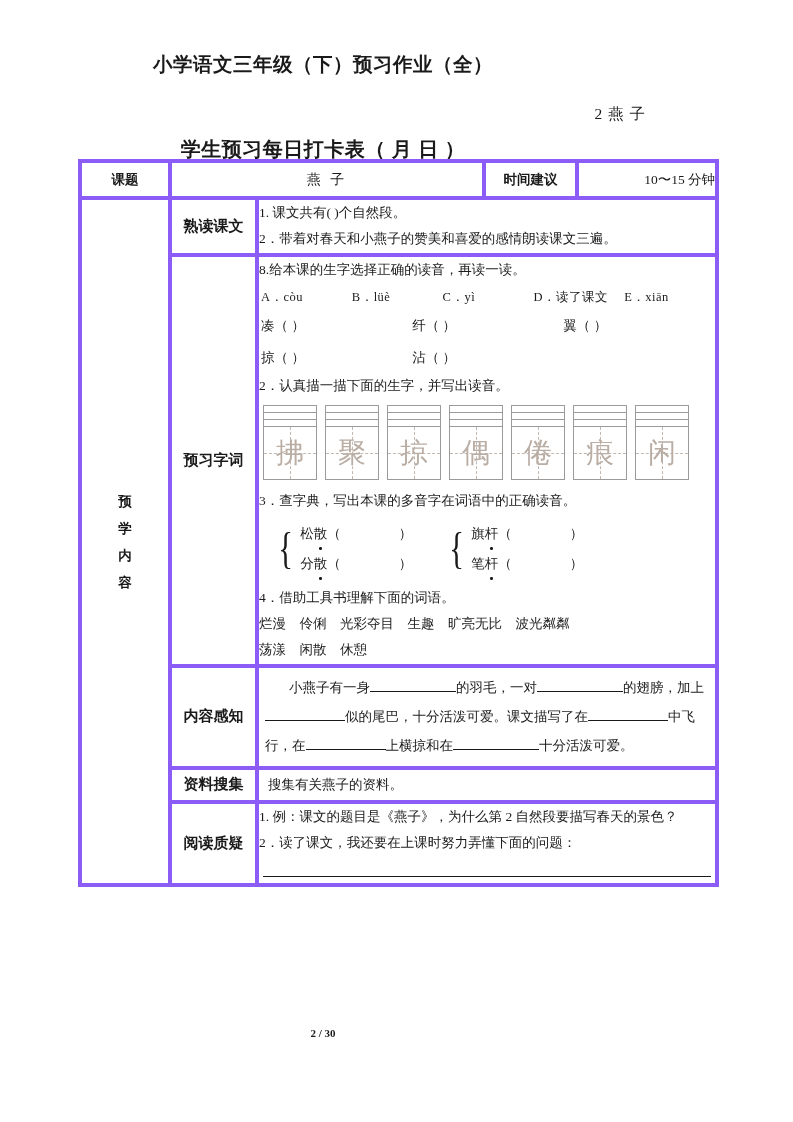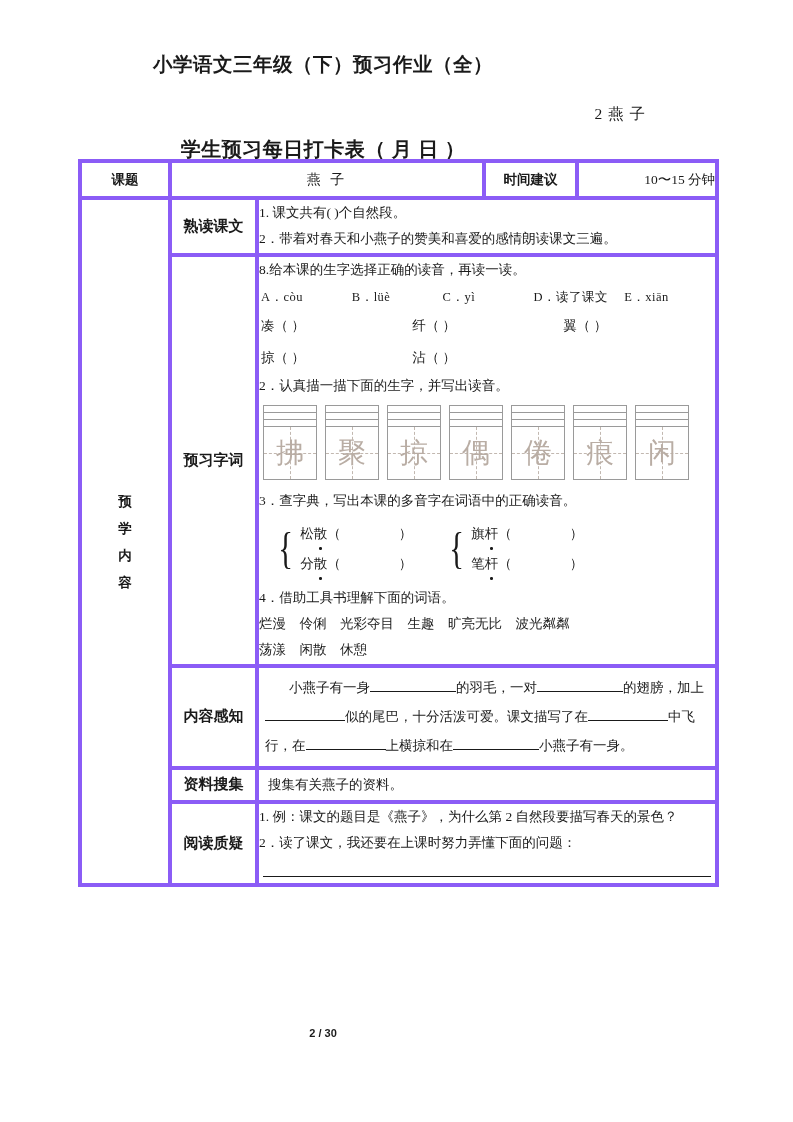--- a/index.html
+++ b/index.html
@@ -251,21 +251,21 @@
     margin: 20px 4px 6px 4px;
     border-bottom: 1.6px solid #1a1a1a;
   }
 
   
   .pagenum {
     position: absolute;
     top: 1027px;
     left: 0; right: 0;
     text-align: center;
-    font-family: Liberation Sans, sans-serif;
+    font-family: Liberation Serif, serif;
     font-size: 11px;
     font-weight: bold;
     color: #1a1a1a;
   }
   .watermark {
     position: absolute;
     top: 1069px;
     left: 0; right: 0;
     text-align: center;
     font-family: "Liberation Sans", "DejaVu Sans", sans-serif;
@@ -408,21 +408,21 @@
           <p>4．借助工具书理解下面的词语。</p>
           <p>烂漫　伶俐　光彩夺目　生趣　旷亮无比　波光粼粼</p>
           <p>荡漾　闲散　休憩</p>
 
         </td>
       </tr>
 
       <tr>
         <td class="rowlabel">内容感知</td>
         <td colspan="3">
-          <div class="fill-para"><span>小燕子有一身</span><span class="u u-86"></span><span>的羽毛，一对</span><span class="u u-86"></span><span>的翅膀，加上</span><span class="u u-80"></span><span>似的尾巴，十分活泼可爱。课文描写了在</span><span class="u u-80"></span><span>中飞行，在</span><span class="u u-80"></span><span>上横掠和在</span><span class="u u-40"></span><span class="u u-46"></span><span>小燕子有一身。</span></div>
+          <div class="fill-para"><span>小燕子有一身</span><span class="u u-86"></span><span>的羽毛，一对</span><span class="u u-86"></span><span>的翅膀，加上</span><span class="u u-80"></span><span>似的尾巴，十分活泼可爱。课文描写了在</span><span class="u u-80"></span><span>中飞行，在</span><span class="u u-80"></span><span>上横掠和在</span><span class="u u-40"></span><span class="u u-46"></span><span>十分活泼可爱。</span></div>
         </td>
       </tr>
 
       <tr>
         <td class="rowlabel">资料搜集</td>
         <td colspan="3">
           <div class="simple-line">搜集有关燕子的资料。</div>
         </td>
       </tr>
 

